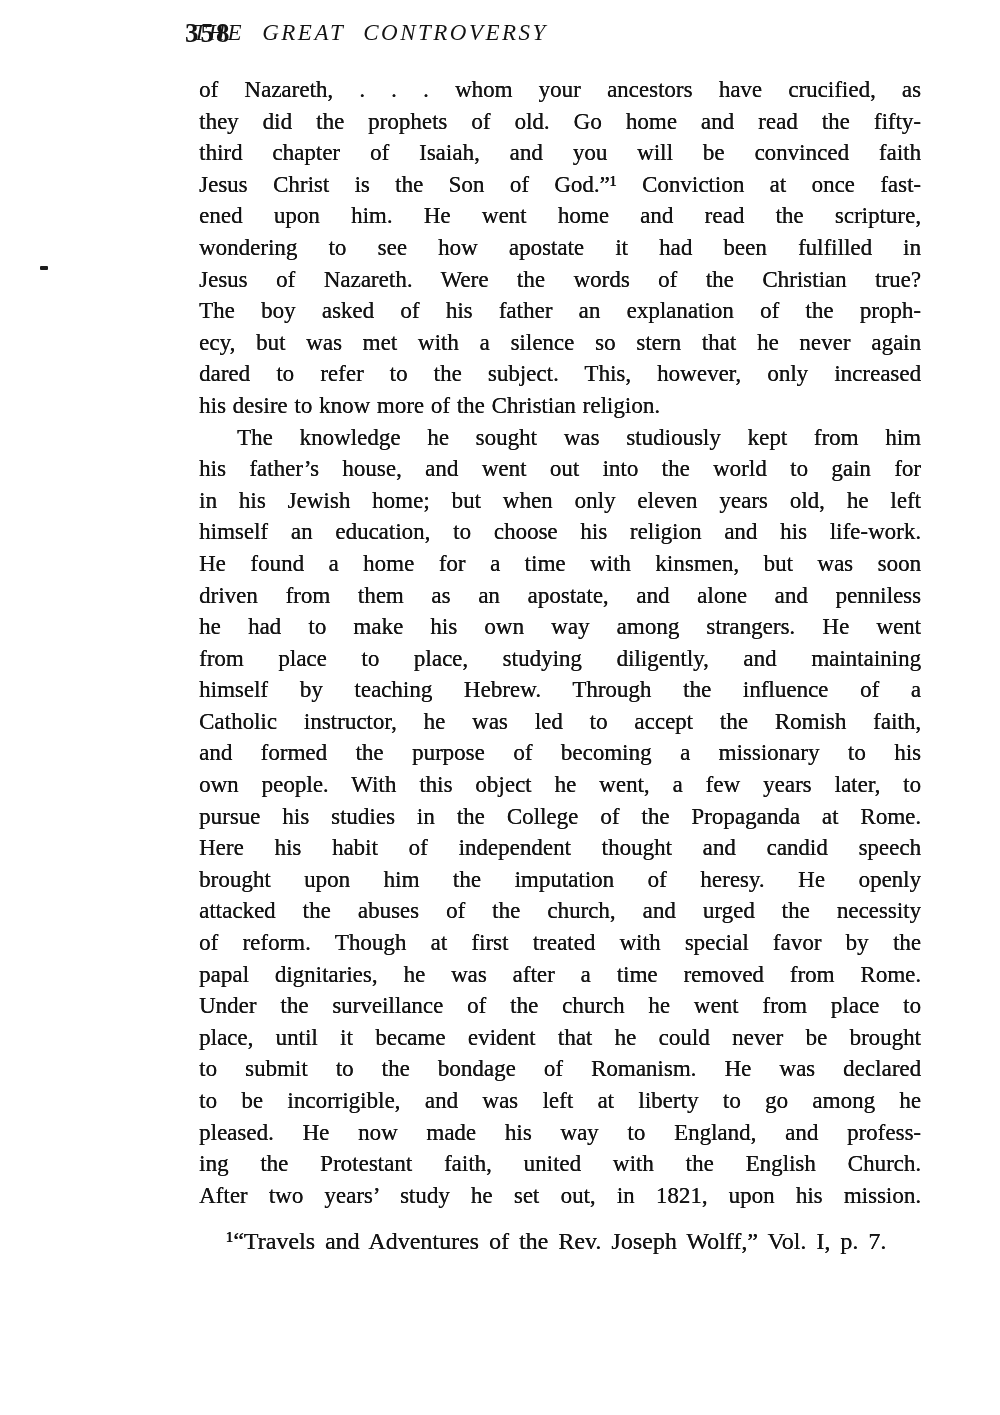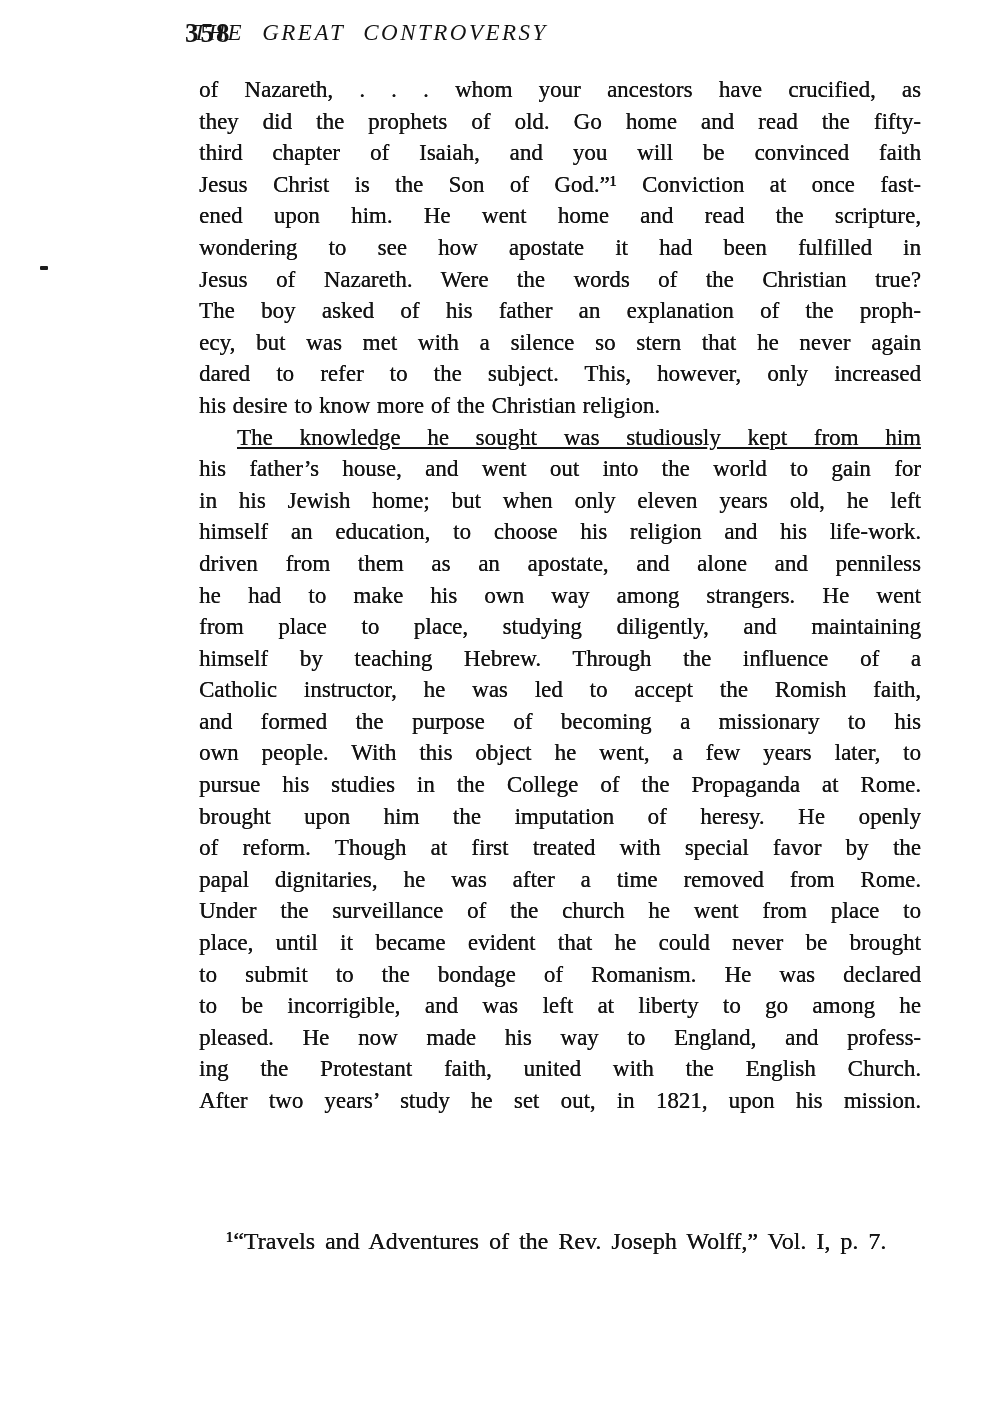--- a/index.html
+++ b/index.html
@@ -66,21 +66,20 @@
     display: inline-block;
     width: 100%;
     height: 0;
   }
   .line.no-justify {
     text-align: center;
     text-align-last: left;
   }
   .line.indent {
     text-indent: 38px;
-    text-decoration: underline;
   }
   
   .footnote {
     position: absolute;
     top: 1228px;
     left: 205px;
     width: 695px;
     font-size: 24px;
     line-height: 26px;
     word-spacing: 4px;
@@ -122,29 +121,32 @@
         <div class="line">The boy asked of his father an explanation of the proph-</div>
         <div class="line">ecy, but was met with a silence so stern that he never again</div>
         <div class="line">dared to refer to the subject. This, however, only increased</div>
         <div class="line no-justify">his desire to know more of the Christian religion.</div>
       </div>
     <div>
         <div class="line indent">The knowledge he sought was studiously kept from him</div>
         <div class="line">his father’s house, and went out into the world to gain for</div>
         <div class="line">in his Jewish home; but when only eleven years old, he left</div>
         <div class="line">himself an education, to choose his religion and his life-work.</div>
+        <div class="line">He found a home for a time with kinsmen, but was soon</div>
         <div class="line">driven from them as an apostate, and alone and penniless</div>
         <div class="line">he had to make his own way among strangers. He went</div>
         <div class="line">from place to place, studying diligently, and maintaining</div>
         <div class="line">himself by teaching Hebrew. Through the influence of a</div>
         <div class="line">Catholic instructor, he was led to accept the Romish faith,</div>
         <div class="line">and formed the purpose of becoming a missionary to his</div>
         <div class="line">own people. With this object he went, a few years later, to</div>
         <div class="line">pursue his studies in the College of the Propaganda at Rome.</div>
+        <div class="line">Here his habit of independent thought and candid speech</div>
         <div class="line">brought upon him the imputation of heresy. He openly</div>
+        <div class="line">attacked the abuses of the church, and urged the necessity</div>
         <div class="line">of reform. Though at first treated with special favor by the</div>
         <div class="line">papal dignitaries, he was after a time removed from Rome.</div>
         <div class="line">Under the surveillance of the church he went from place to</div>
         <div class="line">place, until it became evident that he could never be brought</div>
         <div class="line">to submit to the bondage of Romanism. He was declared</div>
         <div class="line">to be incorrigible, and was left at liberty to go among he</div>
         <div class="line">pleased. He now made his way to England, and profess-</div>
         <div class="line">ing the Protestant faith, united with the English Church.</div>
         <div class="line">After two years’ study he set out, in 1821, upon his mission.</div>
       </div>

